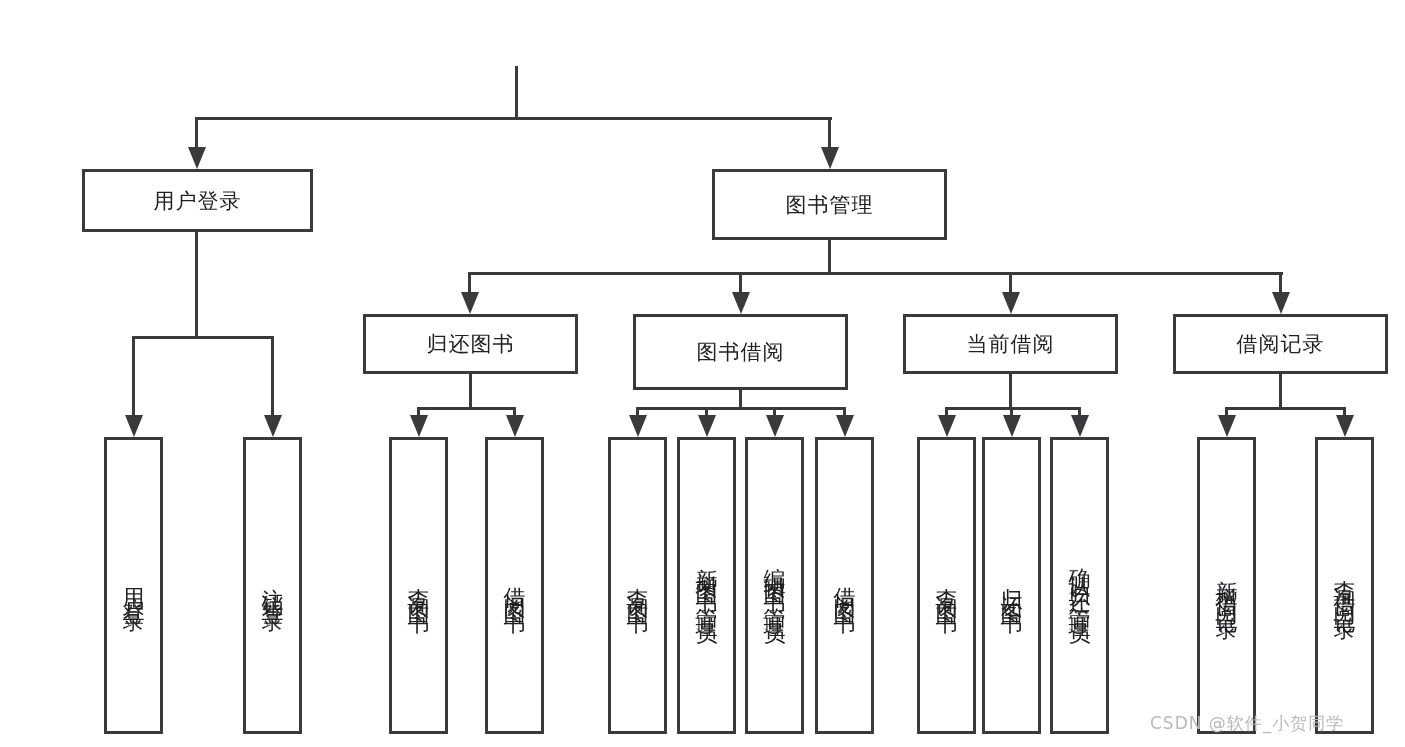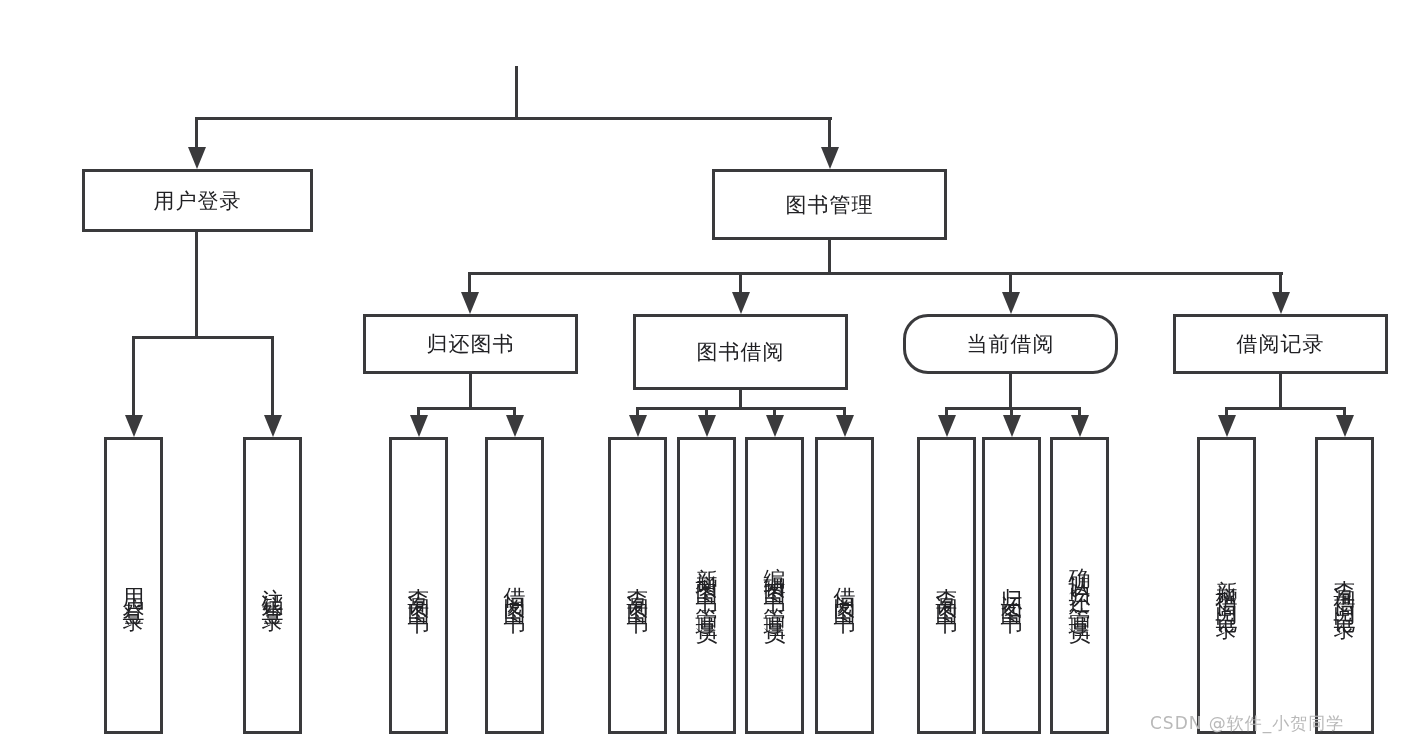--- a/index.html
+++ b/index.html
@@ -98,21 +98,21 @@
   <div class="arrow" style="left:1002px;top:292px;"></div>
   <div class="vl" style="left:1279px;top:272px;height:22px;"></div>
   <div class="arrow" style="left:1272px;top:292px;"></div>
 
   <div class="box" style="left:363px;top:314px;width:215px;height:60px;">
     <span>归还图书</span>
   </div>
   <div class="box" style="left:633px;top:314px;width:215px;height:76px;">
     <span>图书借阅</span>
   </div>
-  <div class="box" style="left:903px;top:314px;width:215px;height:60px;border-radius:25px;">
+  <div class="box" style="left:903px;top:314px;width:215px;height:60px;">
     <span>当前借阅</span>
   </div>
   <div class="box" style="left:1173px;top:314px;width:215px;height:60px;">
     <span>借阅记录</span>
   </div>
 
   <div class="vl" style="left:469px;top:374px;height:36px;"></div>
   <div class="hl" style="left:417px;top:407px;width:99px;"></div>
   <div class="vl" style="left:417px;top:407px;height:10px;"></div>
   <div class="arrow" style="left:410px;top:415px;"></div>

